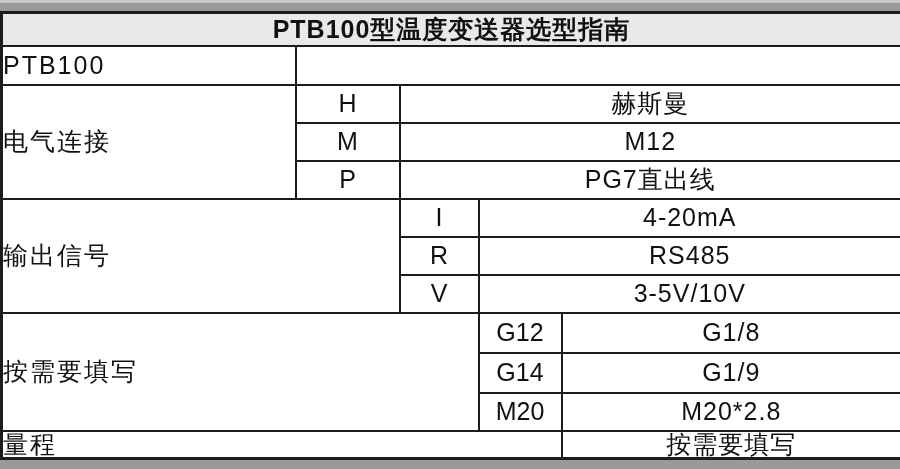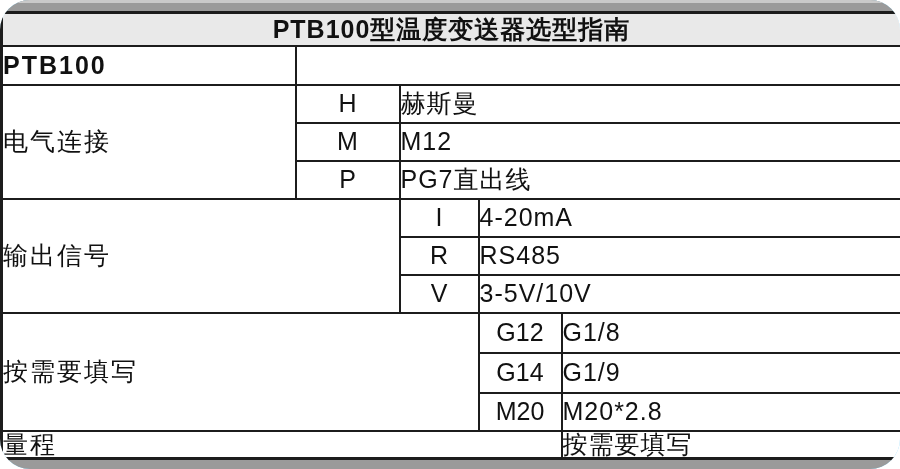--- a/index.html
+++ b/index.html
@@ -7,21 +7,20 @@
     padding: 0;
     background: #ffffff;
     font-family: "Liberation Sans", "DejaVu Sans", sans-serif;
   }
   .page {
     position: relative;
     width: 900px;
     height: 469px;
     background: #7dd3fc;
     overflow: hidden;
-    border-radius: 30px;
   }
   .gray-bar {
     width: 900px;
     height: 11px;
     background: #9a9a9a;
     box-sizing: border-box;
   }
   .gray-bar.top { border-top: 3px solid #c9c9c9; }
   .gray-bar.bottom { border-bottom: 2px solid #c2c2c2; }
 
@@ -52,26 +51,26 @@
   }
   td.label-cell {
     text-align: left;
     padding-left: 96px;
     letter-spacing: 2px;
   }
   td.code-cell {
     text-align: center;
   }
   td.value-cell {
-    text-align: left;
+    text-align: center;
     padding-left: 15px;
     letter-spacing: 1px;
   }
   tr.h-title  { height: 33px; }
-  tr.h-model  { height: 39px; font-weight: bold; }
+  tr.h-model  { height: 39px; }
   tr.h-std    { height: 38px; }
   tr.h-big    { height: 40px; }
   tr.h-range  { height: 28px; }
 </style>
 </head>
 <body>
 
 <div class="page">
 
   <div class="gray-bar top"></div>

